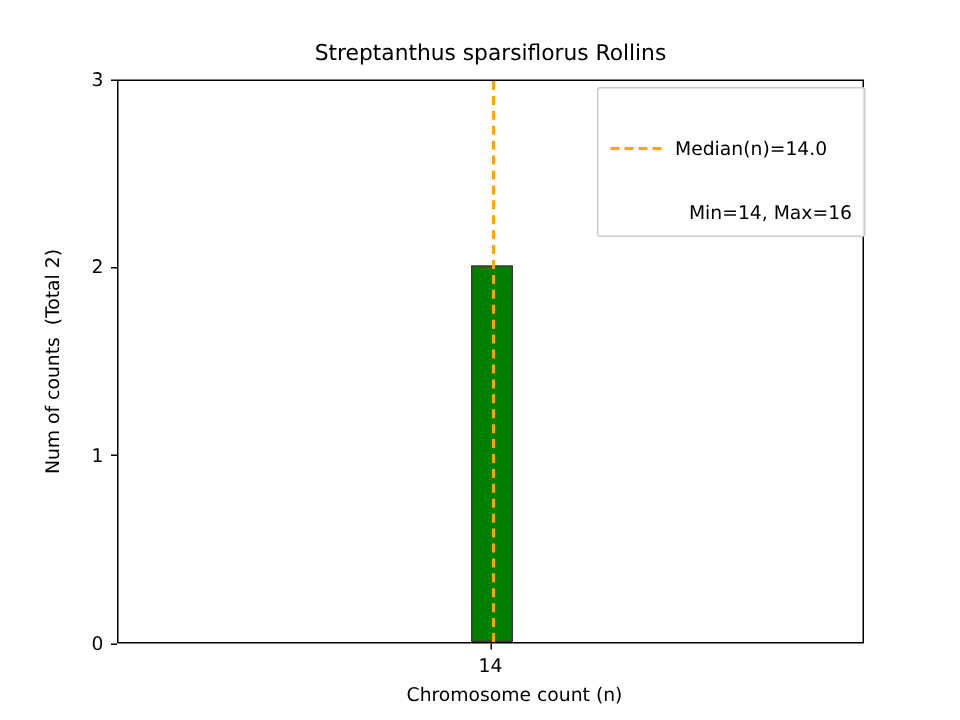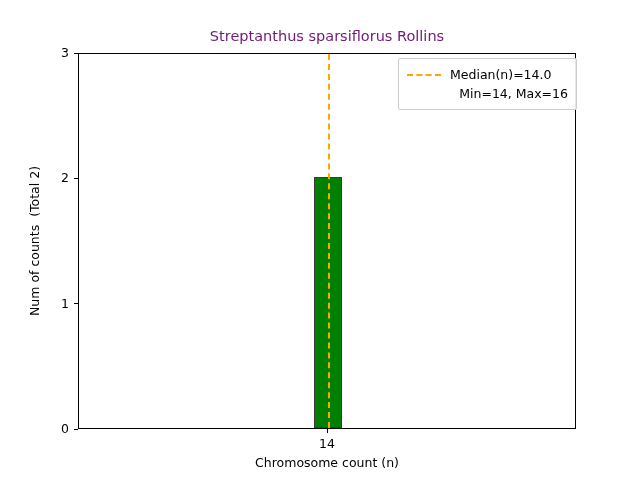--- a/index.html
+++ b/index.html
@@ -23,21 +23,21 @@
   }
 
   
   #chart-title {
     position: absolute;
     left: 78px;
     top: 28px;
     width: 498px;
     text-align: center;
     font-size: 14.5px;
-    color: #701a75;
+    color: #000000;
     white-space: nowrap;
   }
 
   
   #plot-area {
     position: absolute;
     left: 78px;
     top: 53px;
     width: 498px;
     height: 376px;
@@ -117,21 +117,21 @@
     left: -40px;
     width: 80px;
     text-align: center;
     font-size: 12.5px;
     white-space: nowrap;
   }
 
   
   #xlabel {
     position: absolute;
-    left: 78px;
+    left: 94px;
     top: 455px;
     width: 498px;
     text-align: center;
     font-size: 12.5px;
     white-space: nowrap;
   }
 
   #ylabel {
     position: absolute;
     left: 0px;
@@ -154,20 +154,21 @@
     box-sizing: border-box;
     border: 1px solid #cccccc;
     border-radius: 2px;
     background: rgba(255,255,255,0.9);
     padding: 6px 8px 6px 8px;
   }
   .legend-row {
     display: flex;
     align-items: center;
     height: 19px;
+    margin-top: 24px;
   }
   .legend-swatch {
     width: 34px;
     height: 12px;
     flex: 0 0 34px;
     position: relative;
     margin-right: 9px;
   }
   .legend-swatch::before {
     content: "";

